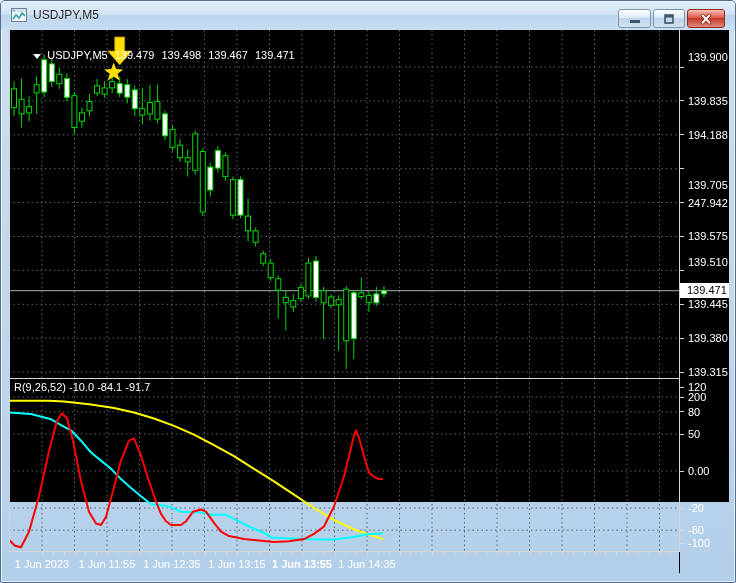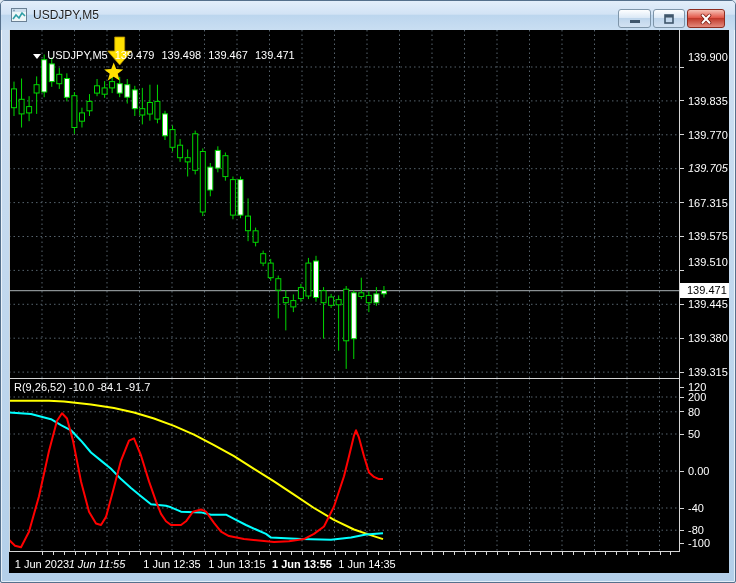--- a/index.html
+++ b/index.html
@@ -11,21 +11,21 @@
   .app-icon{position:absolute;left:10px;top:7px;width:16px;height:14px;display:block;}
   .win-title{position:absolute;left:32px;top:7px;font-size:12px;color:#1c1c1c;
              text-shadow:0 1px 0 rgba(255,255,255,.7);}
   .win-btn{position:absolute;top:8px;height:19px;border-radius:3px;box-sizing:border-box;
            border:1px solid #7e95a9;background:linear-gradient(#fdfeff,#dcE9f6 45%,#bfd6ec 50%,#d3e2f2);}
   .win-btn.min{left:617px;width:33px;}
   .win-btn.max{left:652px;width:32px;}
   .win-btn.close{left:686px;width:38px;border-color:#8e2d20;
            background:linear-gradient(#f6c1b5 0%,#e2594a 45%,#c03a2b 50%,#e4897c 100%);}
   .win-btn svg{position:absolute;left:50%;top:50%;transform:translate(-50%,-50%);}
-  .client{position:absolute;left:8px;top:29px;width:720px;height:543px;background:#000;}
+  .client{position:absolute;left:8px;top:29px;width:720px;height:472px;background:#000;}
   .edge-light{position:absolute;left:0;top:0;width:1px;height:522px;background:#cfd6da;}
   #main-svg{position:absolute;left:0;top:0;}
   #ind-svg{position:absolute;left:0;top:348px;}
   .ohlc{position:absolute;left:6px;top:7px;height:13px;color:#fff;font-size:11px;white-space:pre;}
   .ohlc .tri{display:inline-block;width:0;height:0;border-left:4px solid transparent;
              border-right:4px solid transparent;border-top:5px solid #fff;margin-right:6px;}
   .ohlc span{margin-right:7px;}
   .ind-label{position:absolute;left:5px;top:351px;color:#fff;font-size:11px;}
   .price-axis{position:absolute;left:670px;top:0;width:50px;height:543px;border-left:1px solid #d6d6d6;
               box-sizing:border-box;}
@@ -355,25 +355,25 @@
     <div class="ind-label">R(9,26,52) -10.0 -84.1 -91.7</div>
 
     <div class="price-axis">
       <div class="axis-mask"></div>
       <div class="bid-box"><span>139.471</span></div>
     <div class="ptick" style="top: 37px;"></div>
         <div class="plabel" style="top: 21px;">139.900</div>
         <div class="ptick" style="top: 70px;"></div>
         <div class="plabel" style="top: 65px;">139.835</div>
         <div class="ptick" style="top: 104px;"></div>
-        <div class="plabel" style="top: 99px;">139.770</div>
+        <div class="plabel" style="top: 99px;">194.188</div>
         <div class="ptick" style="top: 138px;"></div>
-        <div class="plabel" style="top: 132px; font-style: italic;">139.705</div>
+        <div class="plabel" style="top: 149px;">139.705</div>
         <div class="ptick" style="top: 172px;"></div>
-        <div class="plabel" style="top: 167px;">167.315</div>
+        <div class="plabel" style="top: 167px;">247.942</div>
         <div class="ptick" style="top: 206px;"></div>
         <div class="plabel" style="top: 200px;">139.575</div>
         <div class="ptick" style="top: 240px;"></div>
         <div class="plabel" style="top: 226px;">139.510</div>
         <div class="ptick" style="top: 274px;"></div>
         <div class="plabel" style="top: 268px;">139.445</div>
         <div class="ptick" style="top: 308px;"></div>
         <div class="plabel" style="top: 302px;">139.380</div>
         <div class="ptick" style="top: 342px;"></div>
         <div class="plabel" style="top: 336px;">139.315</div>
@@ -381,21 +381,21 @@
         <div class="plabel" style="top: 351px;">120</div>
         <div class="ptick" style="top: 367px;"></div>
         <div class="plabel" style="top: 361px;">200</div>
         <div class="ptick" style="top: 381px;"></div>
         <div class="plabel" style="top: 376px;">80</div>
         <div class="ptick" style="top: 404px;"></div>
         <div class="plabel" style="top: 398px;">50</div>
         <div class="ptick" style="top: 441px;"></div>
         <div class="plabel" style="top: 435px;">0.00</div>
         <div class="ptick" style="top: 478px;"></div>
-        <div class="plabel" style="top: 472px;">-40</div>
+        <div class="plabel" style="top: 472px;">-20</div>
         <div class="ptick" style="top: 500px;"></div>
         <div class="plabel" style="top: 494px; text-align: right;">-80</div>
         <div class="ptick" style="top: 513px;"></div>
         <div class="plabel" style="top: 507px;">-100</div>
       </div>
 
     <div class="time-axis">
         <div class="ttick" style="left: 33px;"></div>
         <div class="ttick" style="left: 43.8px;"></div>
         <div class="ttick" style="left: 54.7px;"></div>
@@ -449,21 +449,21 @@
         <div class="ttick" style="left: 574.7px;"></div>
         <div class="ttick" style="left: 585.5px;"></div>
         <div class="ttick" style="left: 596.3px;"></div>
         <div class="ttick" style="left: 607.1px;"></div>
         <div class="ttick" style="left: 618px;"></div>
         <div class="ttick" style="left: 628.8px;"></div>
         <div class="ttick" style="left: 639.6px;"></div>
         <div class="ttick" style="left: 650.5px;"></div>
         <div class="ttick" style="left: 661.3px;"></div>
         <div class="tlabel" style="left: 33px;">1 Jun 2023</div>
-        <div class="tlabel" style="left: 88px; font-style: italic;">1 Jun 11:55</div>
+        <div class="tlabel" style="left: 98px;">1 Jun 11:55</div>
         <div class="tlabel" style="left: 163px;">1 Jun 12:35</div>
         <div class="tlabel" style="left: 228px;">1 Jun 13:15</div>
         <div class="tlabel" style="left: 293px; font-weight: bold;">1 Jun 13:55</div>
         <div class="tlabel" style="left: 358px;">1 Jun 14:35</div>
       </div>
     <div class="edge-light"></div>
   </div>
 </div>
 
 </body></html>

